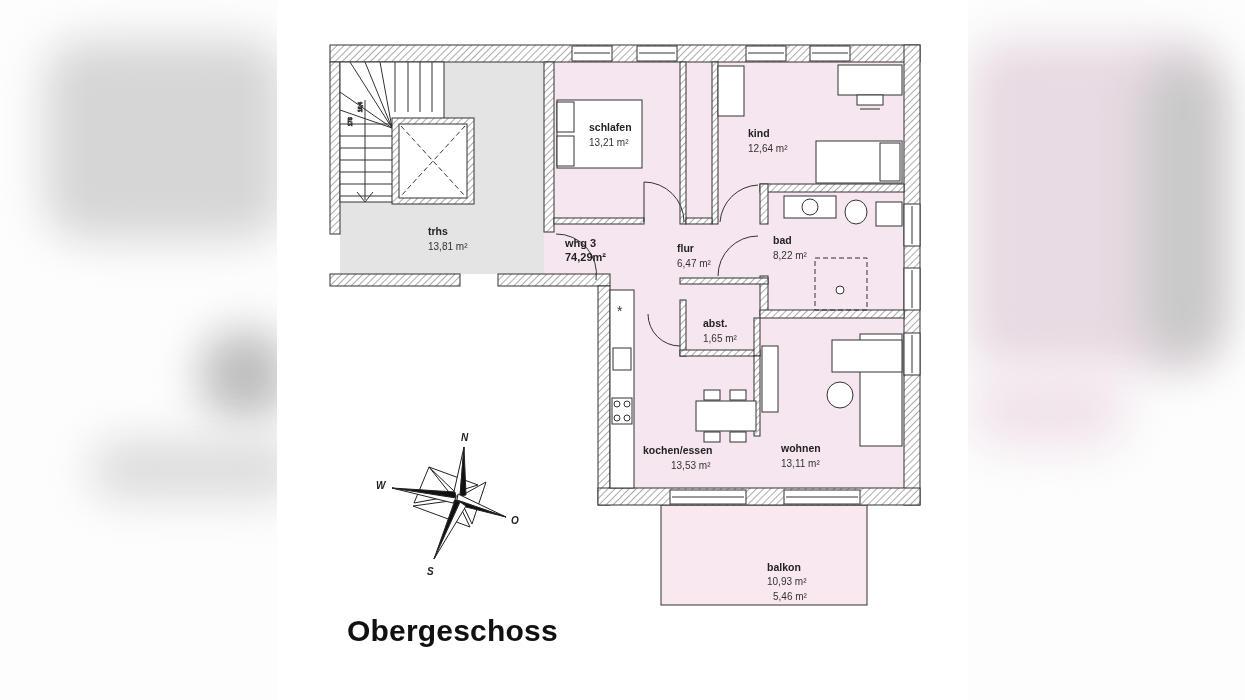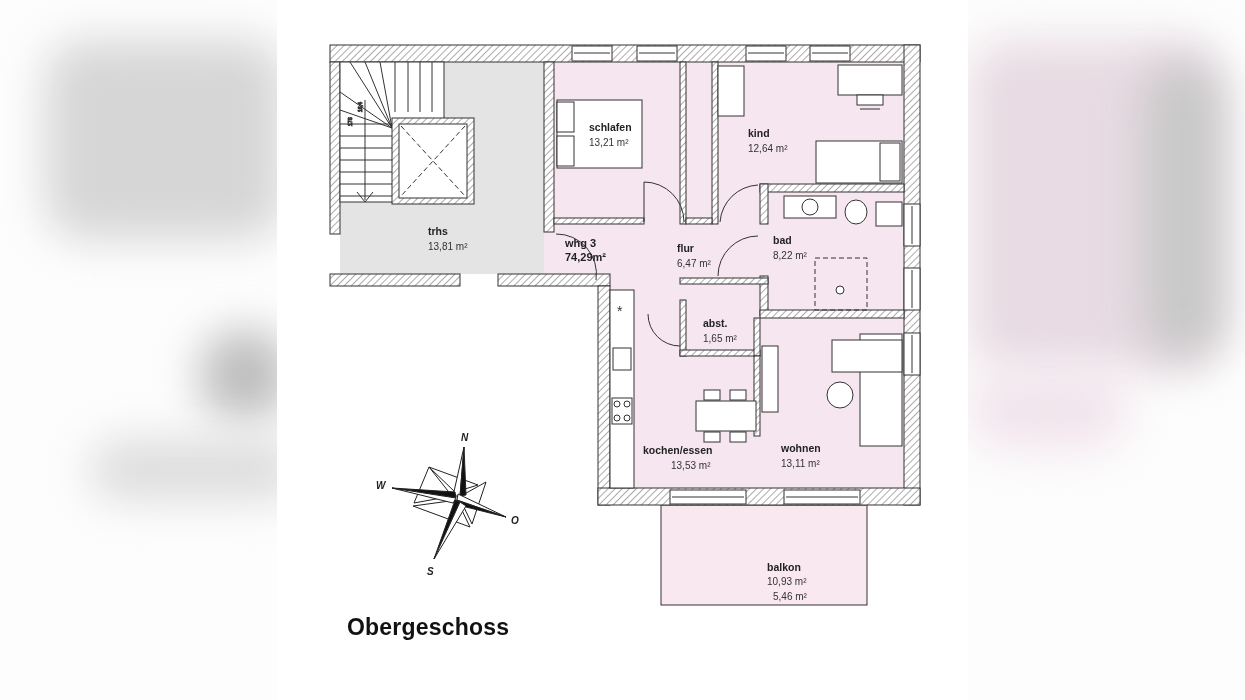--- a/index.html
+++ b/index.html
@@ -16,21 +16,21 @@
     position: absolute; left: 277px; top: 0; width: 691px; height: 700px;
     background: #ffffff;
   }
   svg { position: absolute; left: 0; top: 0; }
   .room-name { font-family: "Liberation Sans", sans-serif; font-size: 10.5px; font-weight: bold; fill: #222; }
   .room-area { font-family: "Liberation Sans", sans-serif; font-size: 10px; fill: #333; }
   .apt-label { font-family: "Liberation Sans", sans-serif; font-size: 11px; font-weight: bold; fill: #222; }
   .compass-letter { font-family: "Liberation Sans", sans-serif; font-size: 10px; font-weight: bold; font-style: italic; fill: #222; }
   .floor-title {
     position: absolute; left: 347px; top: 614px;
-    font-family: "Liberation Sans", sans-serif; font-weight: bold; font-size: 23px; color: #111;
+    font-family: "Liberation Sans", sans-serif; font-weight: bold; font-size: 30px; color: #111;
     letter-spacing: 0.2px;
   }
   .stair-num { font-family: "Liberation Sans", sans-serif; font-size: 5px; fill: #555; }
 </style>
 </head>
 <body>
 
 <div class="bg-blur bg-left">
   <div class="blob" style="left:45px;top:40px;width:240px;height:200px;background:#d6d6d6;"></div>
   <div class="blob" style="left:200px;top:330px;width:90px;height:90px;background:#bdbdbd;"></div>

